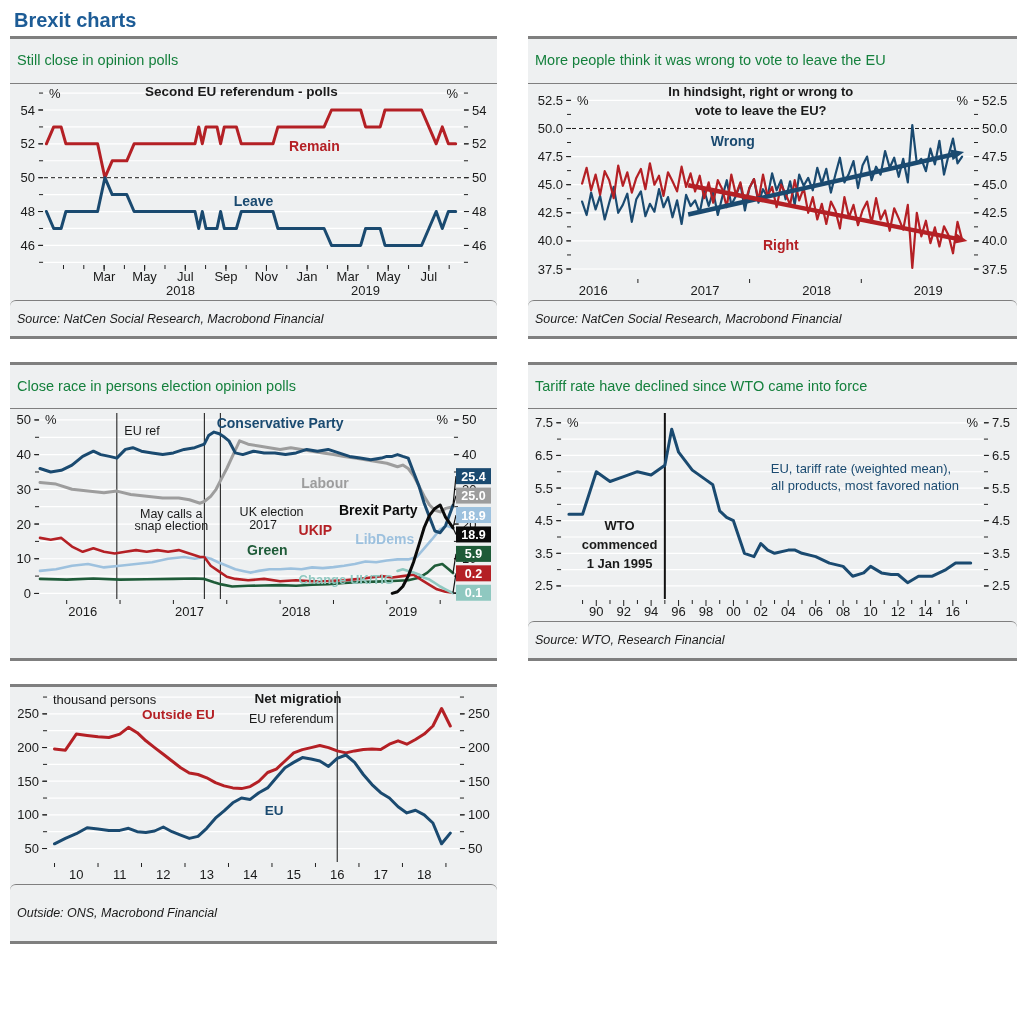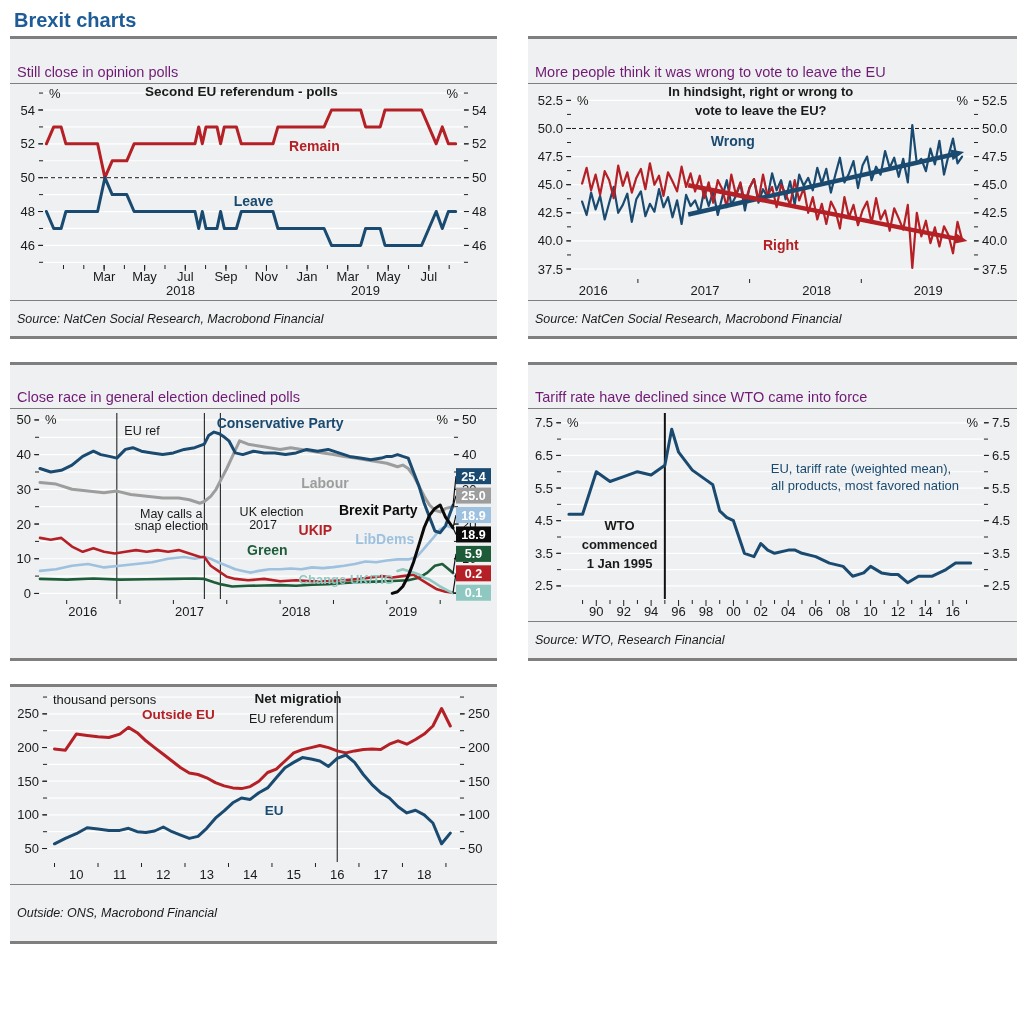--- a/index.html
+++ b/index.html
@@ -15,32 +15,32 @@
     margin-left:10px;display:grid;
     grid-template-columns:487px 489px;
     column-gap:31px;row-gap:23px;
   }
   .panel{
     background:#eef0f1;
     border-top:3px solid #7f7f7f;
     border-bottom:3px solid #7f7f7f;
   }
   .panel-header{
-    display:flex;align-items:flex-end;
+    display:flex;align-items:center;
     padding-left:7px;padding-right:16px;
     border-bottom:1px solid #7f7f7f;
-    font-size:14.5px;line-height:1.35;color:#701a75;
+    font-size:14.5px;line-height:1.35;color:#15803d;
   }
   .hA{height:44px;} .hC{height:43px;} .hE{height:60px;}
   .panel-plot{line-height:0;}
   .panel-source{
     display:flex;align-items:center;
     padding-left:7px;
     border-top:1px solid #7f7f7f;
-    font-size:12.5px;font-style:italic;color:#1a1a1a;
+    font-size:12.5px;font-style:italic;color:#1a1a1a;border-radius:6px;
   }
   .sA{height:35px;} .sC{height:36px;} .sE{height:56px;}
   svg text{font-family:"Liberation Sans",sans-serif;}
 </style>
 </head>
 <body>
 
 <h1 class="page-title">Brexit charts</h1>
 
 <div class="grid">
@@ -248,21 +248,21 @@
           <text x="252.87743732589786" y="165.89349112426035" text-anchor="middle" font-size="14" fill="#b42025" font-weight="700">Right</text>
         </svg>
     </div>
     <div class="panel-source sA">
       <span>Source: NatCen Social Research, Macrobond Financial</span>
     </div>
   </section>
 
   <section class="panel">
     <div class="panel-header hC">
-      <span>Close race in general election declined polls</span>
+      <span>Close race in persons election opinion polls</span>
     </div>
     <div class="panel-plot">
       <svg width="487" height="212" viewBox="0 0 487 212">
           <line x1="30" x2="443" y1="184.44776119402985" y2="184.44776119402985" stroke="#ffffff" stroke-width="1.2"></line>
           <line x1="30" x2="443" y1="167.09701492537312" y2="167.09701492537312" stroke="#ffffff" stroke-width="1.2"></line>
           <line x1="30" x2="443" y1="149.7462686567164" y2="149.7462686567164" stroke="#ffffff" stroke-width="1.2"></line>
           <line x1="30" x2="443" y1="132.3955223880597" y2="132.3955223880597" stroke="#ffffff" stroke-width="1.2"></line>
           <line x1="30" x2="443" y1="115.04477611940297" y2="115.04477611940297" stroke="#ffffff" stroke-width="1.2"></line>
           <line x1="30" x2="443" y1="97.69402985074626" y2="97.69402985074626" stroke="#ffffff" stroke-width="1.2"></line>
           <line x1="30" x2="443" y1="80.34328358208954" y2="80.34328358208954" stroke="#ffffff" stroke-width="1.2"></line>

